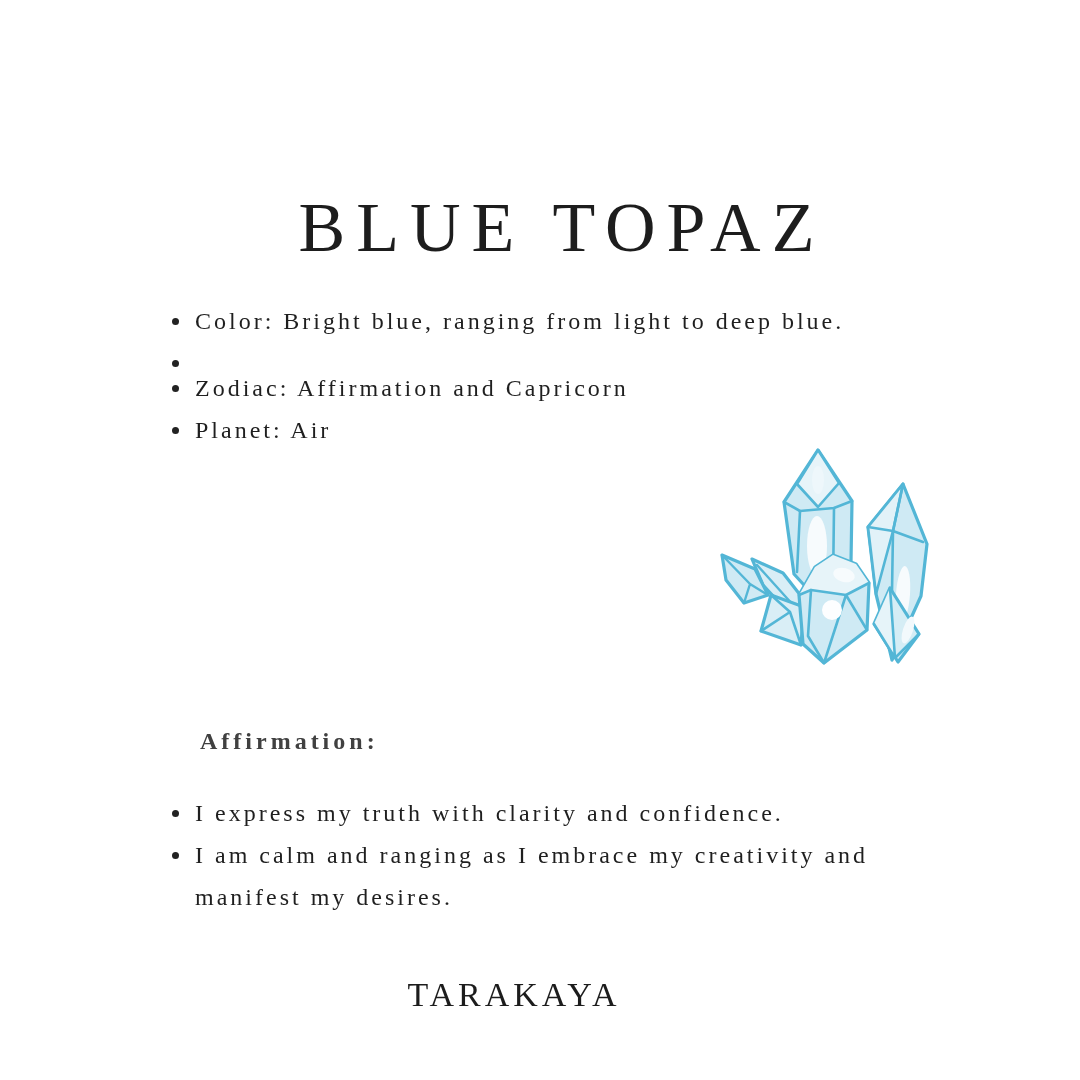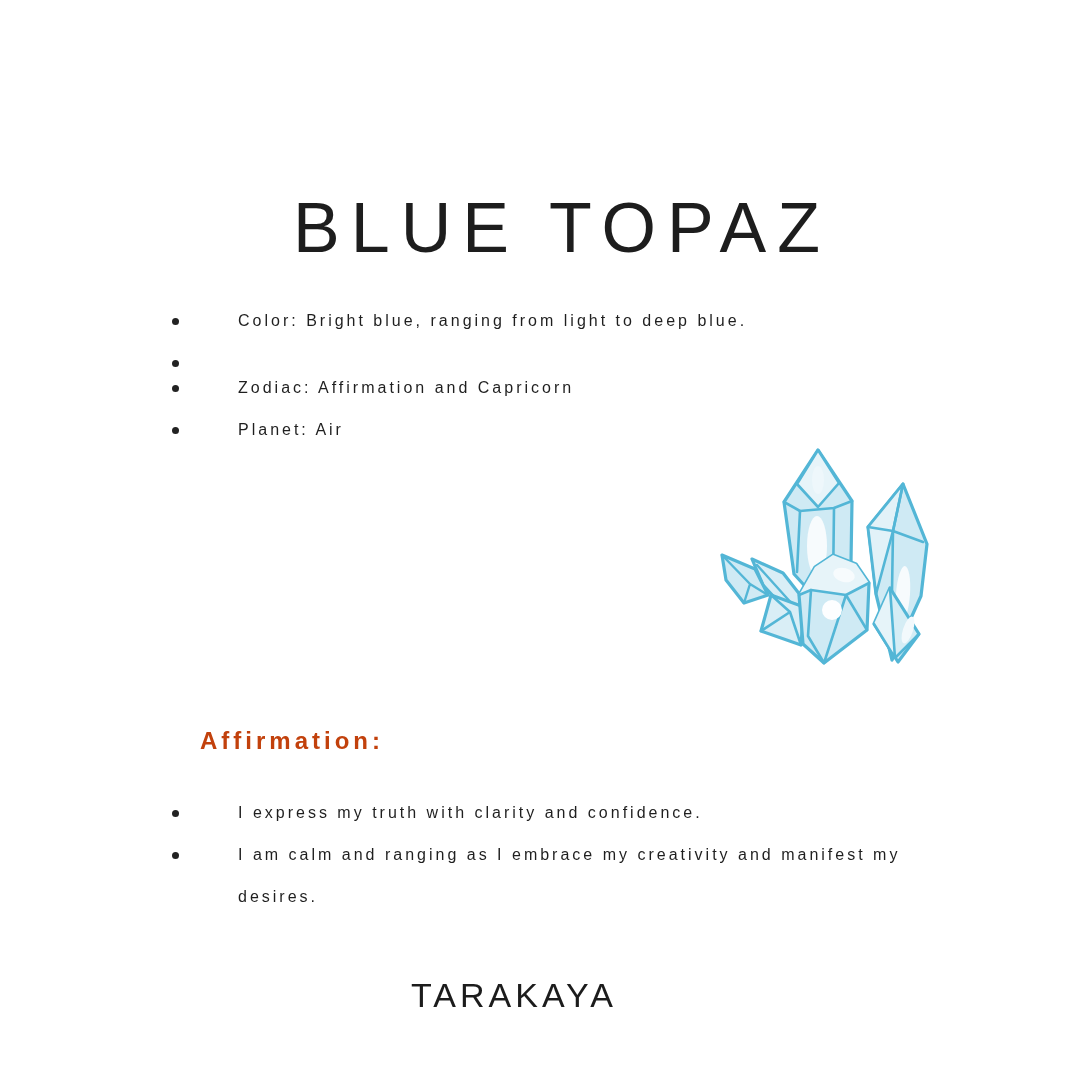--- a/index.html
+++ b/index.html
@@ -5,21 +5,21 @@
   html, body {
     margin: 0;
     padding: 0;
     background: #ffffff;
   }
   .canvas {
     position: relative;
     width: 1080px;
     height: 1080px;
     background: #ffffff;
-    font-family: Liberation Sans, sans-serif;
+    font-family: Liberation Serif, serif;
     color: #1f1f1f;
     overflow: hidden;
     margin: 0 auto;
   }
   .title {
     position: absolute;
     top: 146px;
     left: 0;
     width: 1080px;
     text-align: center;
@@ -49,35 +49,34 @@
   }
   .dot {
     flex: 0 0 auto;
     width: 7px;
     height: 7px;
     border-radius: 50%;
     background: #222222;
     margin: 18px 16px 0 0;
   }
   .li-text {
-    font-size: 16px;
+    font-size: 24px;
     line-height: 42px;
     letter-spacing: 3px;
     color: #1f1f1f;
-    margin-left: 43px;
   }
   .affirm-heading {
     position: absolute;
     left: 200px;
     top: 720px;
     font-size: 24px;
     line-height: 42px;
     font-weight: 700;
     letter-spacing: 4px;
-    color: #c2410c;
+    color: #404040;
   }
   .brand {
     position: absolute;
     left: 0;
     top: 978px;
     width: 1080px;
     text-align: center;
     font-size: 34px;
     line-height: 34px;
     letter-spacing: 4px;

